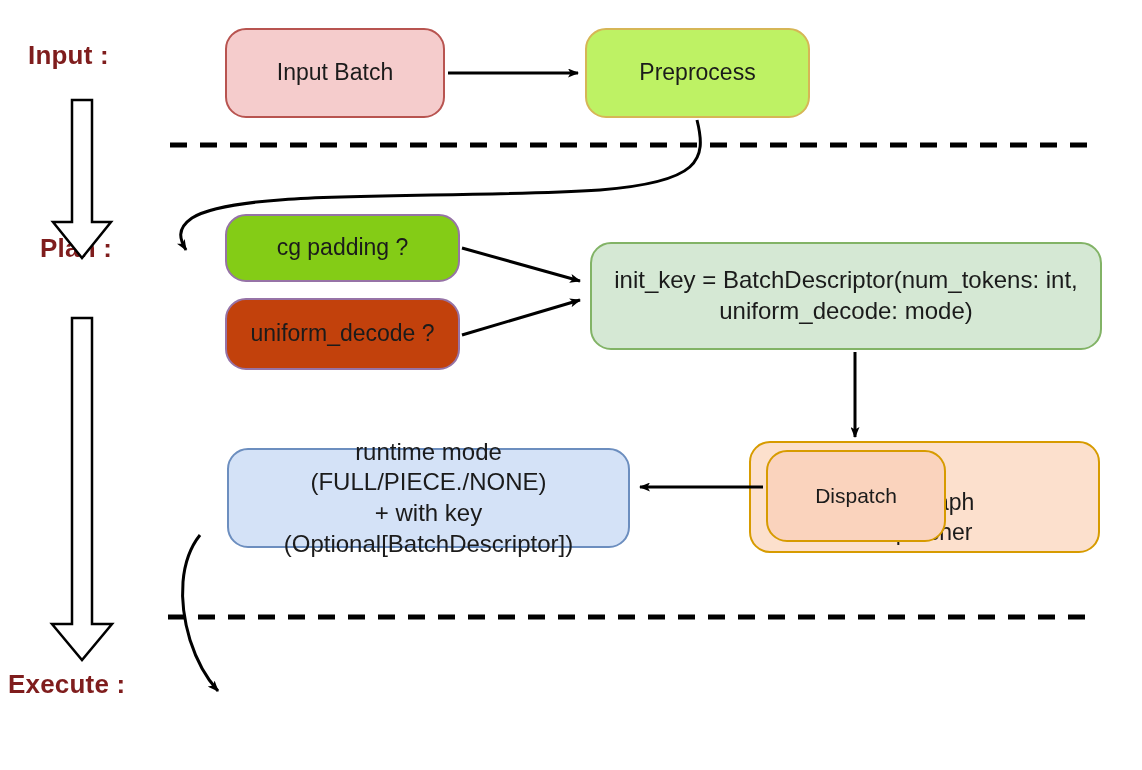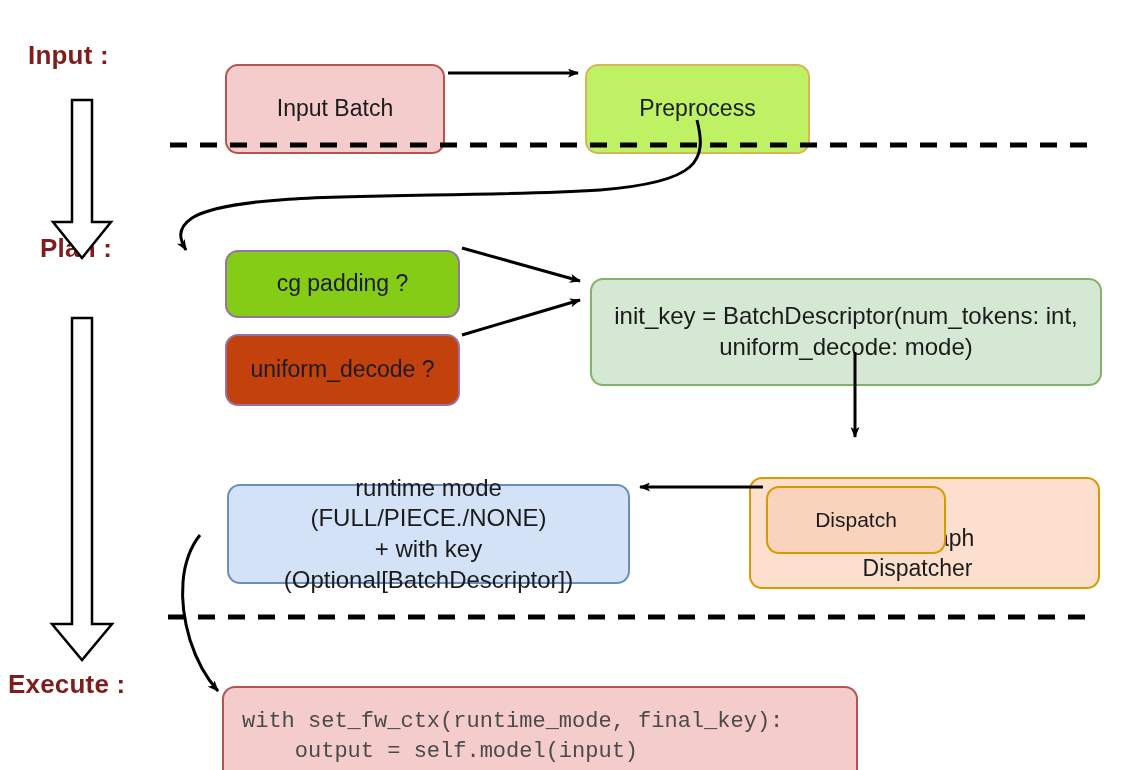--- a/index.html
+++ b/index.html
@@ -23,33 +23,32 @@
     font-family: "Liberation Sans", sans-serif;
     font-weight: bold;
     font-size: 26px;
     color: #7f1d1d;
     white-space: nowrap;
     letter-spacing: 0.2px;
   }
   .node {
     position: absolute;
     box-sizing: border-box;
-    border-radius: 13px;
+    border-radius: 21px;
     border-style: solid;
     border-width: 2px;
     display: flex;
     align-items: center;
     justify-content: center;
     text-align: center;
     font-family: "Liberation Sans", sans-serif;
     font-size: 23px;
     color: #1b1b1b;
     line-height: 1.28;
     padding: 4px 8px;
-    margin-top: 36px;
   }
   .node.code {
     font-family: "Liberation Mono", monospace;
     font-size: 22px;
     text-align: left;
     justify-content: flex-start;
     align-items: center;
     white-space: pre;
     padding-left: 18px;
     line-height: 1.38;
@@ -104,33 +103,29 @@
   <div class="node multiline" style="left:590px; top:242px; width:512px; height:108px; background:#d5e8d4; border-color:#82b366; flex-direction:column;">
     <span class="node-label">init_key = BatchDescriptor(num_tokens: int,</span>
     <span class="node-label">uniform_decode: mode)</span>
   </div>
 
   <div class="node" style="left:749px; top:441px; width:351px; height:112px; background:#fce0cd; border-color:#d79b00; justify-content:flex-end; padding-right:22px; flex-direction:column; align-items:flex-end; padding-top:8px;">
     <span class="node-label" style="text-align:center; white-space:pre;">Cudagraph
 Dispatcher</span>
   </div>
 
-  <div class="node small" style="left:766px; top:450px; width:180px; height:68px; background:#fad3bd; border-color:#d79b00;">
+  <div class="node small" style="left:766px; top:450px; width:180px; height:92px; background:#fad3bd; border-color:#d79b00;">
     <span class="node-label">Dispatch</span>
   </div>
 
   <div class="node multiline" style="left:227px; top:448px; width:403px; height:100px; background:#d4e2f7; border-color:#6c8ebf; flex-direction:column;">
     <span class="node-label">runtime mode (FULL/PIECE./NONE)</span>
     <span class="node-label">+ with key (Optional[BatchDescriptor])</span>
   </div>
 
-  <div class="node code" style="left:222px; top:650px; width:636px; height:102px; background:#f5cccc; border-color:#b85450; flex-direction:column; align-items:flex-start; justify-content:center;">
-    <span class="node-label">with set_fw_ctx(runtime_mode, final_key):</span>
-    <span class="node-label">    output = self.model(input)</span>
-  </div>
 
   <svg class="overlay" viewBox="0 0 1142 770" xmlns="http://www.w3.org/2000/svg">
     <defs>
       <marker id="arrowhead" markerWidth="11" markerHeight="9" refX="10" refY="4.5" orient="auto" markerUnits="userSpaceOnUse">
         <path d="M0,0 L11,4.5 L0,9 L2.6,4.5 Z" fill="#000000"></path>
       </marker>
     </defs>
 
     <line x1="170" y1="145" x2="1096" y2="145" stroke="#000000" stroke-width="5" stroke-dasharray="17,13"></line>
 

